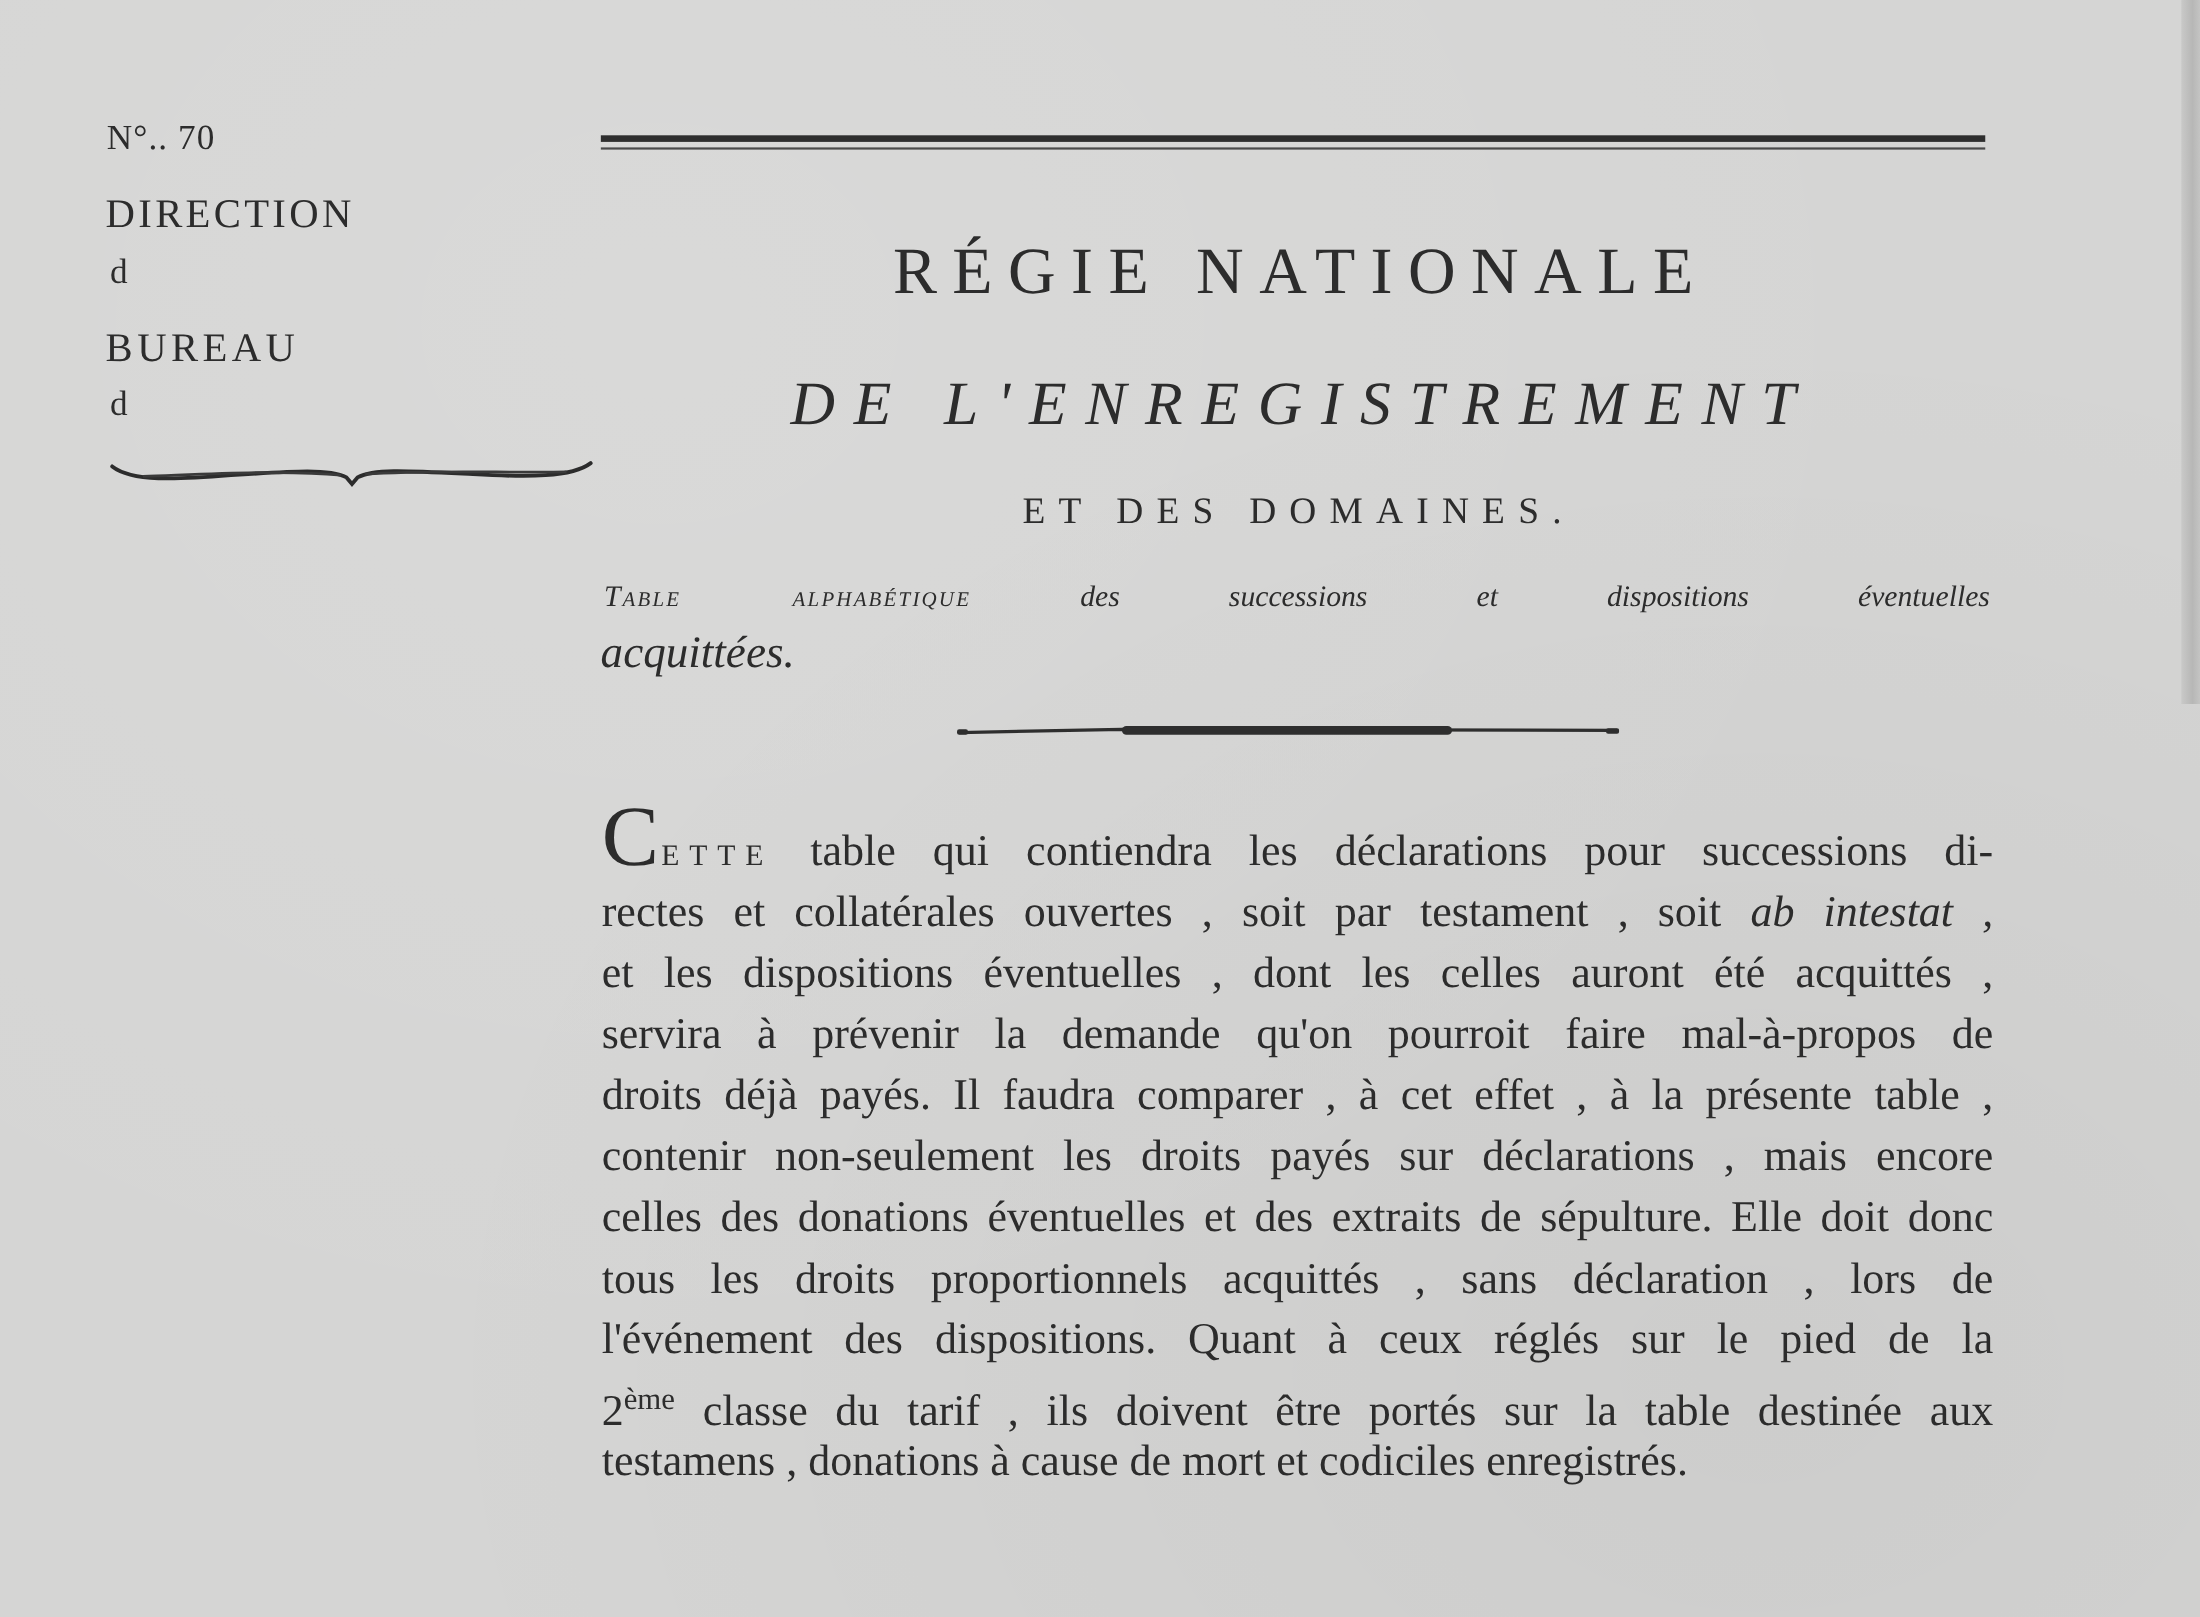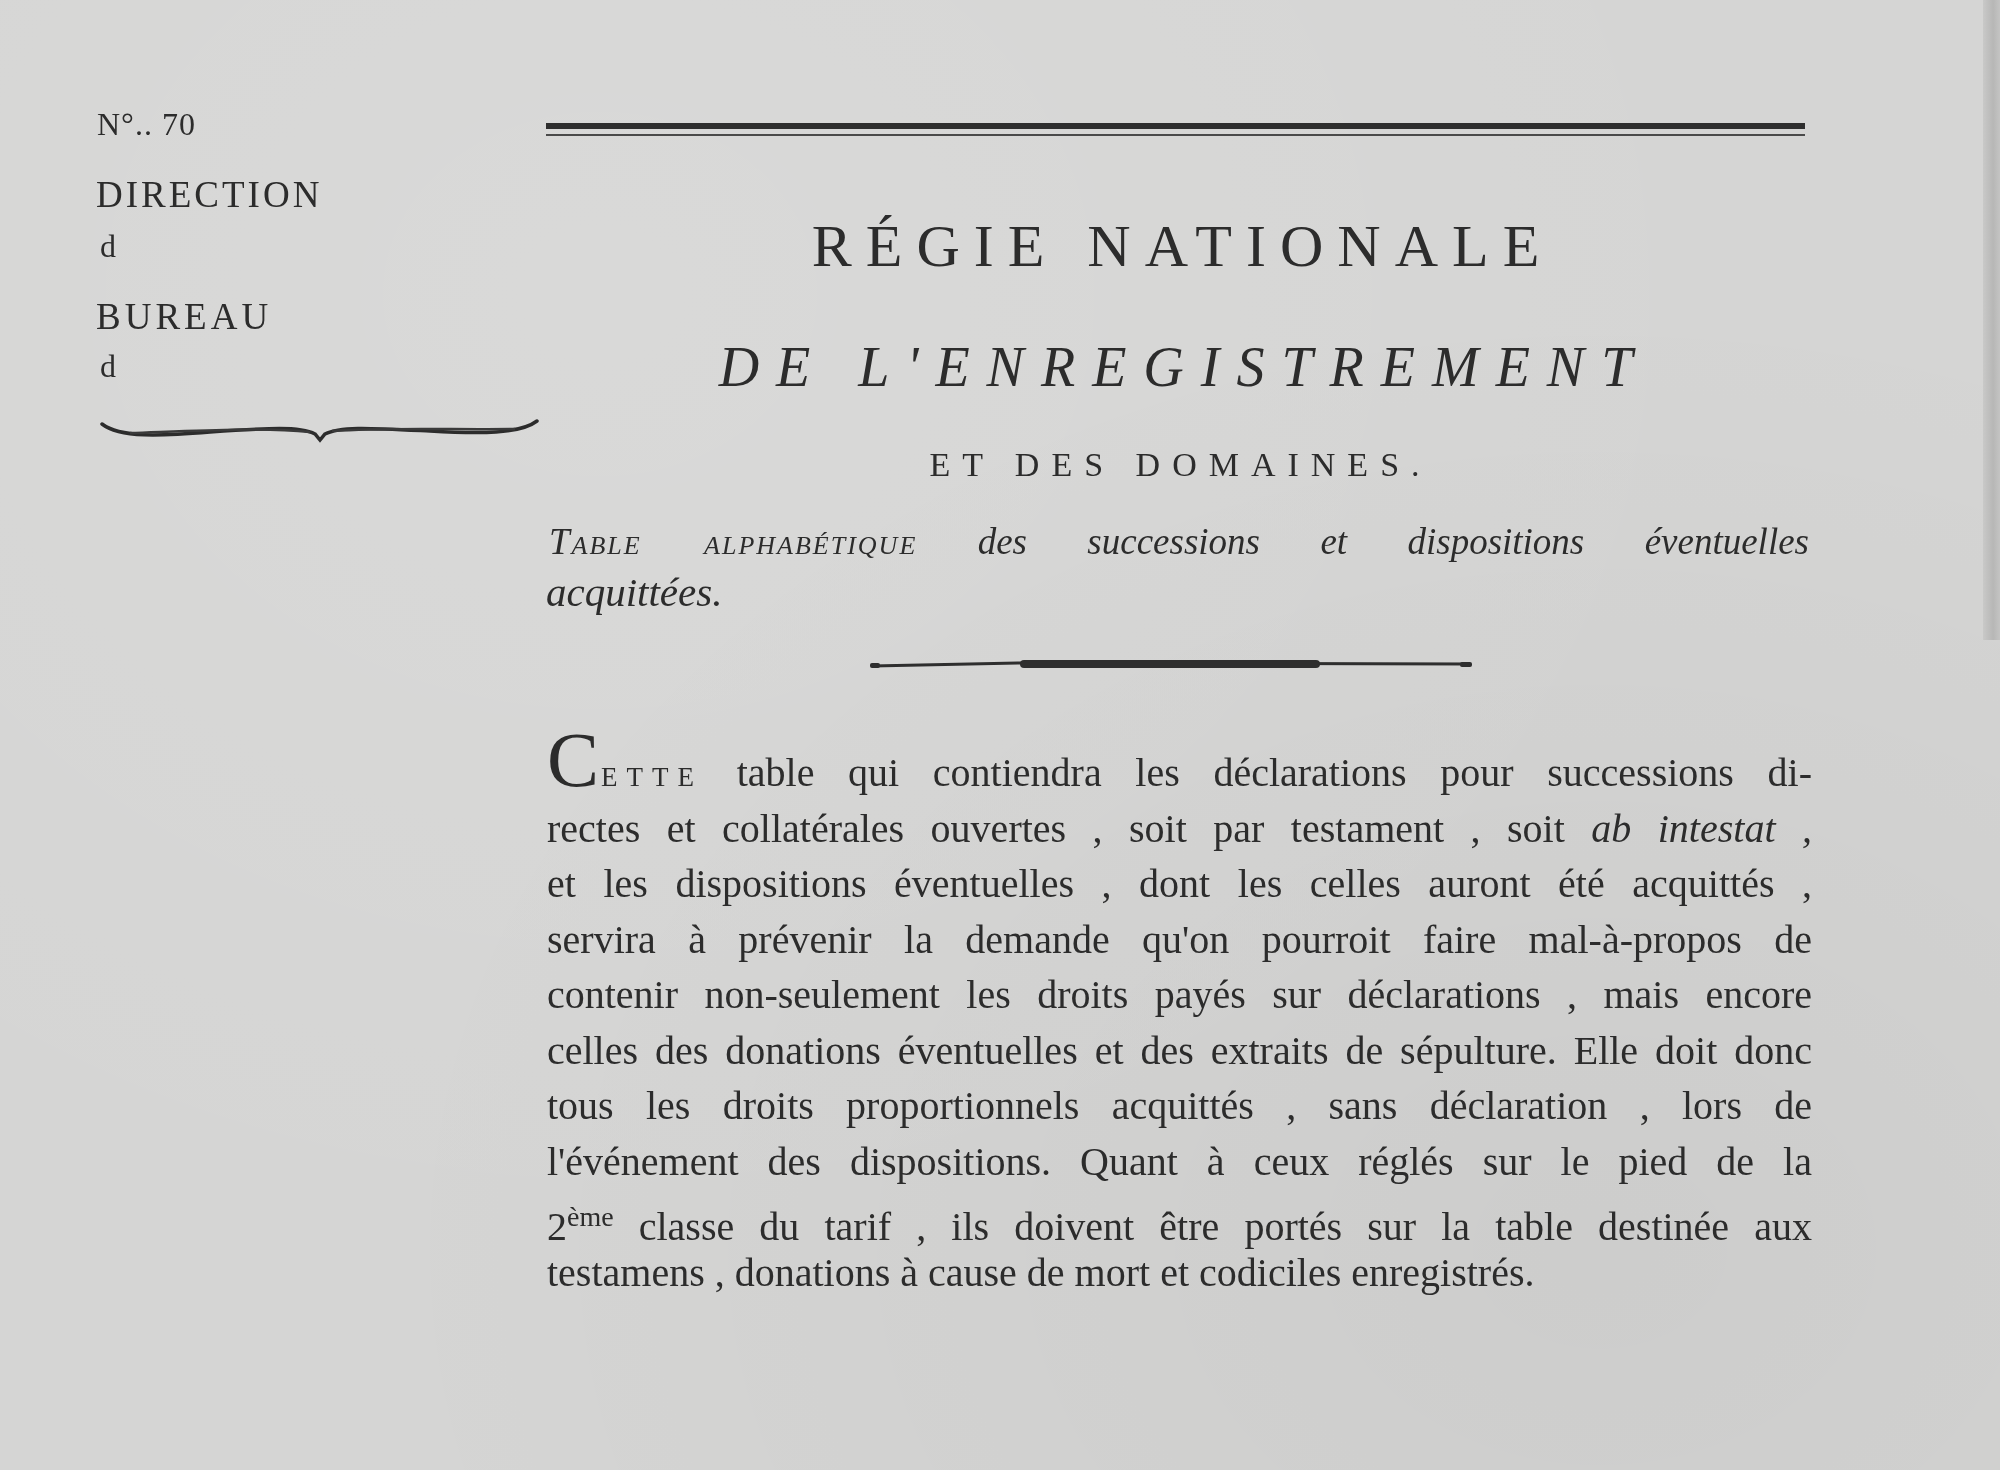--- a/index.html
+++ b/index.html
@@ -35,21 +35,21 @@
   .title-sub {
     left: 546px; width: 1259px; top: 335px; text-align: center;
     font-style: italic; font-size: 56px; line-height: 64px; letter-spacing: 17px; padding-left: 17px; box-sizing: border-box;
   }
   .title-sub3 {
     left: 546px; width: 1259px; top: 445px; text-align: center;
     font-size: 34px; line-height: 40px; letter-spacing: 12px; padding-left: 10px; box-sizing: border-box;
   }
   .table-title {
     left: 549px; width: 1260px; top: 517px;
-    font-style: italic; font-size: 37px; line-height: 50px;
+    font-style: italic; font-size: 27px; line-height: 50px;
     text-align: justify; text-align-last: justify;
   }
   .table-title .sc { font-variant: small-caps; letter-spacing: 2px; }
   .table-title-2 {
     left: 546px; width: 1259px; top: 567px; 
     font-style: italic; font-size: 41px; line-height: 50px;
   }
   .orn-rule { left: 870px; top: 656px; width: 602px; height: 18px; }
 
   
@@ -96,19 +96,20 @@
   <rect x="150" y="4" width="300" height="8" rx="4" fill="#2e2e2e"></rect>
   <rect x="0" y="7" width="10" height="5" rx="2" fill="#2e2e2e"></rect>
   <rect x="590" y="6" width="12" height="5" rx="2" fill="#2e2e2e"></rect>
 </svg>
 
 <div class="abs body-text">
   <span class="body-line"><span class="drop-c">C</span><span class="sc-small">ETTE</span><span> table qui contiendra les déclarations pour successions di-</span></span>
   <span class="body-line"><span>rectes et collatérales ouvertes , soit par testament , soit </span><span class="it">ab intestat ,</span></span>
   <span class="body-line">et les dispositions éventuelles , dont les celles auront été acquittés ,</span>
   <span class="body-line">servira à prévenir la demande qu'on pourroit faire mal-à-propos de</span>
+  <span class="body-line">droits déjà payés. Il faudra comparer , à cet effet , à la présente table ,</span>
   <span class="body-line">contenir non-seulement les droits payés sur déclarations , mais encore</span>
   <span class="body-line">celles des donations éventuelles et des extraits de sépulture. Elle doit donc</span>
   <span class="body-line">tous les droits proportionnels acquittés , sans déclaration , lors de</span>
   <span class="body-line">l'événement des dispositions. Quant à ceux réglés sur le pied de la</span>
   <span class="body-line"><span>2</span><span class="sup">ème</span><span> classe du tarif , ils doivent être portés sur la table destinée aux</span></span>
   <span class="body-line last">testamens , donations à cause de mort et codiciles enregistrés.</span>
 </div>
 
 </body></html>

